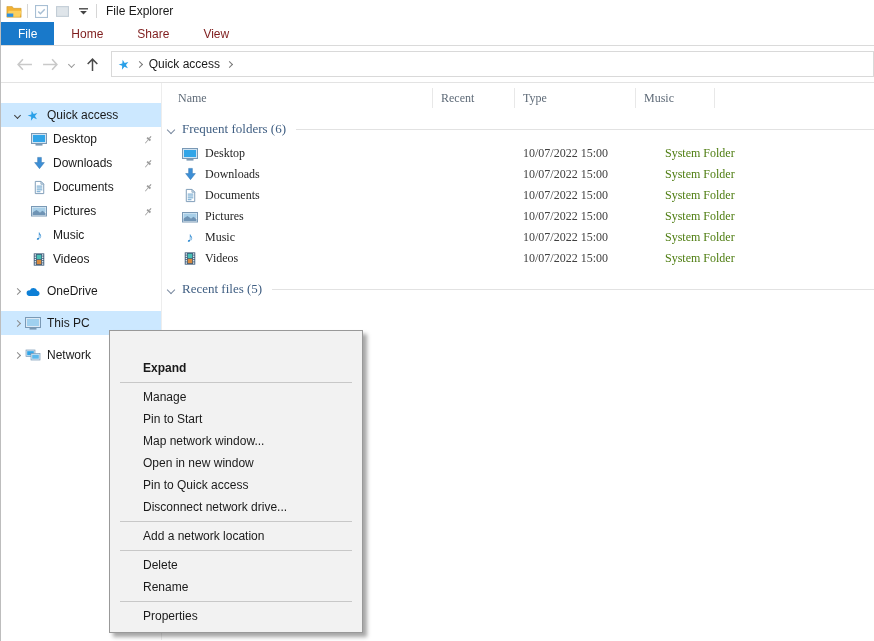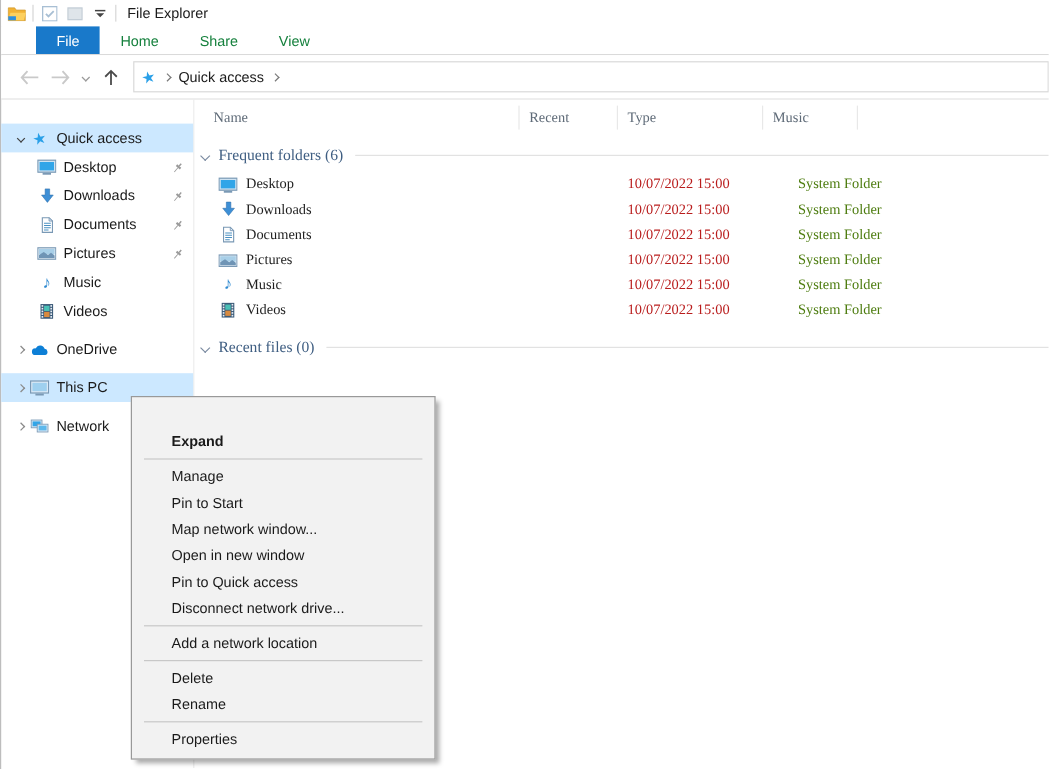--- a/index.html
+++ b/index.html
@@ -7,22 +7,22 @@
   body { font-family:"Liberation Sans", sans-serif; background:#fff; color:#1a1a1a; }
   .window { position:relative; width:874px; height:641px; background:#fff; border-left:1px solid #bdbdbd; }
 
   
   .titlebar { height:22px; display:flex; align-items:center; padding-left:5px; gap:5px; background:#fff; }
   .titlebar .sep { width:1px; height:14px; background:#d6d6d6; }
   .titlebar .title { font-size:12px; color:#1a1a1a; margin-left:4px; }
   .qat-btn { display:flex; align-items:center; justify-content:center; width:16px; height:16px; }
 
   
-  .tabs-row { height:24px; display:flex; align-items:stretch; border-bottom:1px solid #dadada; background:#fff;padding-left:29px; }
-  .tab { padding:0 17px; display:flex; align-items:center; font-size:12px; color:#15803d; cursor:default; }
+  .tabs-row { height:24px; display:flex; align-items:stretch; border-bottom:1px solid #dadada; background:#fff; }
+  .tab { padding:0 17px; display:flex; align-items:center; font-size:12px; color:#7f1d1d; cursor:default; }
   .tab.active { background:#1979ca; color:#fff; }
 
   
   .address-row { height:37px; display:flex; align-items:center; border-bottom:1px solid #e3e3e3; padding-left:10px; background:#fff; }
   .navbtn { display:flex; align-items:center; justify-content:center; width:26px; height:26px; }
   .navbtn.small { width:16px; }
   .address-box { flex:1; height:26px; border:1px solid #d9d9d9; background:#fff; display:flex; align-items:center; padding:0 6px; margin-left:6px; gap:7px; }
   .qa-star { color:#2aa0e8; font-size:13px; display:inline-block; transform:rotate(-14deg); line-height:1; }
   .crumb { font-size:12px; color:#1a1a1a; }
   .chev { display:inline-block; width:5px; height:5px; border-right:1.3px solid #777; border-bottom:1.3px solid #777; }
@@ -57,21 +57,21 @@
   .col.size { width:79px; }
 
   .group-hdr { display:flex; align-items:center; margin:8px 0 6px 4px; font-size:13px; color:#3f5e82; }
   .group-hdr .gchev { margin:2px 8px 0 2px; width:6px; height:6px; border-right:1.4px solid #7a8aa0; border-bottom:1.4px solid #7a8aa0; transform:rotate(45deg); flex:none; }
   .group-hdr .rule { flex:1; height:1px; background:#e2e2e2; margin-left:10px; margin-right:0; }
 
   .file-row { display:flex; height:21px; align-items:center; font-size:12px; cursor:default; }
   .fr-name { width:271px; display:flex; align-items:center; padding-left:20px; gap:7px; color:#1f1f1f; flex:none; }
   .fr-name .ficon { width:16px; height:16px; display:flex; align-items:center; justify-content:center; flex:none; }
   .fr-status { width:82px; flex:none; }
-  .fr-date { width:142px; padding-left:8px; color:#b91c1c; flex:none; }
+  .fr-date { width:142px; padding-left:8px; color:#404040; flex:none; }
   .fr-type { width:121px; padding-left:8px; color:#4d7c0f; flex:none; }
 
   .music-glyph { color:#2f8ad1; font-size:14px; line-height:1; }
 
   
   .ctx-menu { position:absolute; left:108px; top:330px; width:254px; background:#f2f2f2; border:1px solid #999; box-shadow:4px 4px 4px rgba(0,0,0,0.35); padding:5px 0; z-index:50; }
   .menu-item { height:22px; line-height:22px; padding-left:33px; font-size:12px; color:#1a1a1a; cursor:default; }
   .menu-item.default { font-weight:bold;margin-top:21px; }
   .menu-sep { height:1px; background:#c8c8c8; margin:3px 10px; }
 </style>
@@ -420,21 +420,21 @@
           </span>
           <span>Videos</span>
         </div>
         <div class="fr-status"></div>
         <div class="fr-date">10/07/2022 15:00</div>
         <div class="fr-type">System Folder</div>
       </div>
 
       <div class="group-hdr" style="margin-top:12px;">
         <span class="gchev"></span>
-        <span>Recent files (0)</span>
+        <span>Recent files (5)</span>
         <span class="rule"></span>
       </div>
     </div>
   </div>
 
   <div class="ctx-menu">
     <div class="menu-item default">Expand</div>
     <div class="menu-sep"></div>
     <div class="menu-item">Manage</div>
     <div class="menu-item">Pin to Start</div>

